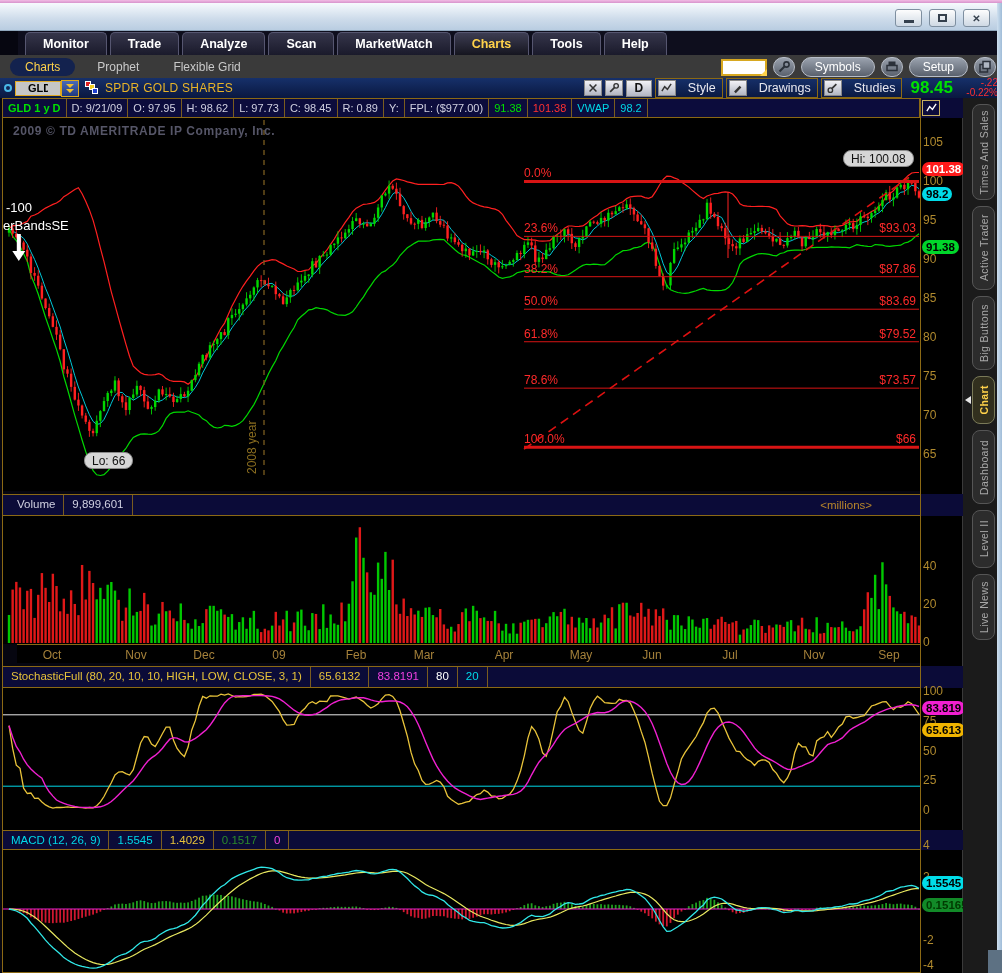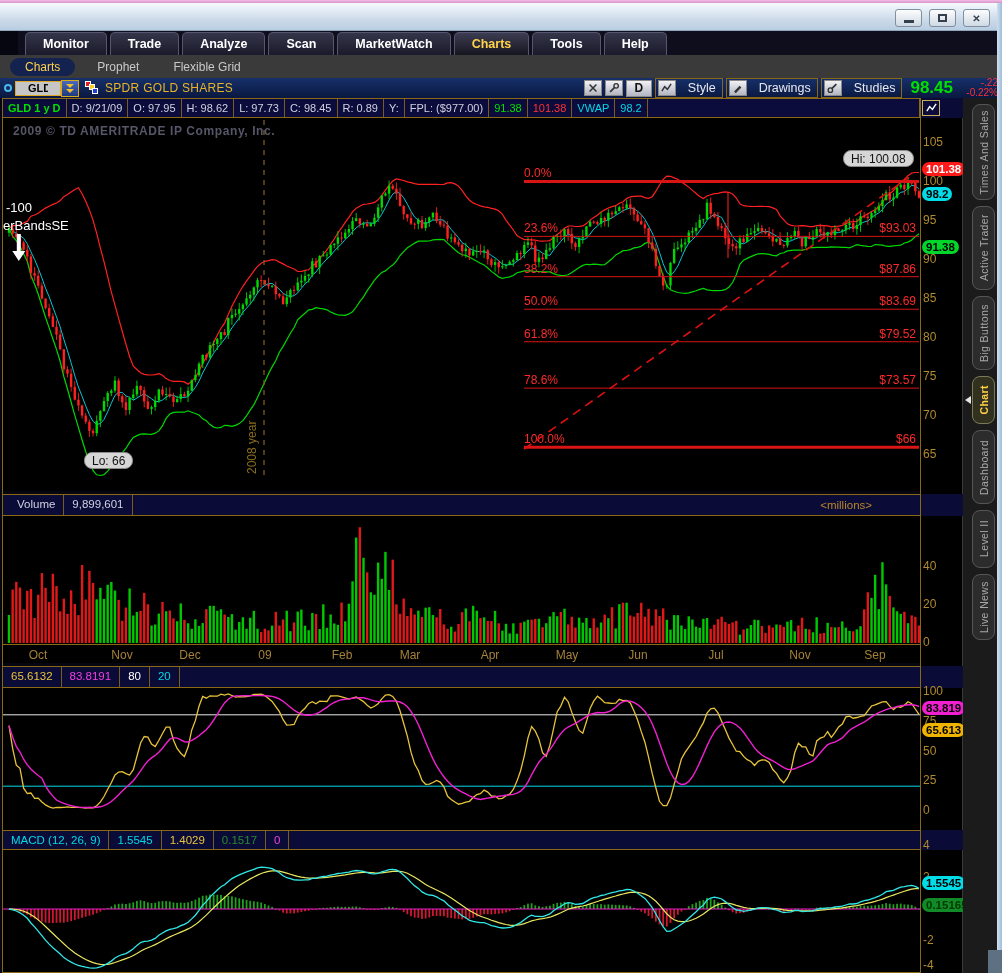--- a/index.html
+++ b/index.html
@@ -77,21 +77,21 @@
   .c-yellow { color:#e8c33a; } .c-magenta { color:#f040e0; } .c-white { color:#fff; }
   .c-dgreen { color:#2a8a2a; } .c-bold { font-weight:bold; }
 
   
   .plot-frame { position:absolute; left:2px; top:98px; width:919px; height:875px;
     border:1px solid #8b6914; pointer-events:none; }
   .panel { position:absolute; left:3px; background:#000; }
   .panel svg { display:block; }
   #main-panel   { top:118px; width:917px; height:373px; }
   #vol-panel    { top:516px; width:917px; height:128px; }
-  #months-strip { position:absolute; left:3px; top:644px; width:917px; height:19px; background:#000;
+  #months-strip { position:absolute; left:17px; top:644px; width:917px; height:19px; background:#000;
     border-top:1px solid #8b6914; }
   #months-strip span { position:absolute; top:3px; transform:translateX(-50%); color:#a5813a; font-size:12px; }
   #stoch-panel  { top:688px; width:917px; height:142px; }
   #macd-panel   { top:850px; width:917px; height:122px; }
   #vol-header   { left:2px; top:494px; width:919px; height:22px; }
   #stoch-header { left:2px; top:666px; width:919px; height:22px; }
   #macd-header  { left:2px; top:830px; width:919px; height:20px; }
   .millions { position:absolute; right:48px; top:4px; color:#b8862a; font-size:11.5px; }
 
   
@@ -164,20 +164,43 @@
       <div class="mtab">Help</div>
     </div>
 
   <div class="subtabbar">
     <div class="subtabs">
 
     <div class="stabtn active">Charts</div>
         <div class="stabtn">Prophet</div>
         <div class="stabtn">Flexible Grid</div>
       </div>
+    <div class="topbar-right">
+      <div class="swatch"></div>
+      <div class="roundbtn">
+        <svg width="14" height="14" viewBox="0 0 14 14">
+            <circle cx="9.5" cy="4.5" r="2.6" fill="none" stroke="#2b313a" stroke-width="1.6"></circle>
+            <path d="M2.5 11.5 L7.5 6.5" stroke="#2b313a" stroke-width="2.2"></path>
+          </svg>
+      </div>
+      <button class="pillbtn">Symbols</button>
+      <div class="roundbtn">
+        <svg width="14" height="14" viewBox="0 0 14 14">
+            <rect x="3.5" y="1.5" width="7" height="3.5" fill="#2b313a"></rect>
+            <rect x="2" y="5.5" width="10" height="5" fill="none" stroke="#2b313a" stroke-width="1.5"></rect>
+          </svg>
+      </div>
+      <button class="pillbtn">Setup</button>
+      <div class="roundbtn">
+        <svg width="14" height="14" viewBox="0 0 14 14">
+            <rect x="2" y="4.5" width="7.5" height="7.5" fill="none" stroke="#2b313a" stroke-width="1.5"></rect>
+            <rect x="5" y="1.5" width="7" height="7" fill="#aeb6c2" stroke="#2b313a" stroke-width="1.5"></rect>
+          </svg>
+      </div>
+    </div>
   </div>
 
   <div class="symbolrow">
     <span class="dot"></span>
     <input class="sym-input" value="GLD" style="">
     <span class="dd-btn">
         <i></i>
         <i></i>
       </span>
     <span class="cascade">
@@ -1075,20 +1098,21 @@
       <span style="left: 487px;">Apr</span>
       <span style="left: 564px;">May</span>
       <span style="left: 635px;">Jun</span>
       <span style="left: 713px;">Jul</span>
       <span style="left: 797px;">Nov</span>
       <span style="left: 872px;">Sep</span>
     </div>
 
   <div class="hbar" id="stoch-header">
 
+  <span class="hcell c-yellow">StochasticFull (80, 20, 10, 10, HIGH, LOW, CLOSE, 3, 1)</span>
       <span class="hcell c-yellow">65.6132</span>
       <span class="hcell c-magenta">83.8191</span>
       <span class="hcell c-white">80</span>
       <span class="hcell c-cyan">20</span>
     </div>
 
   <div class="panel" id="stoch-panel">
     <svg id="stoch-svg" width="917" height="142" viewBox="0 0 917 142">
         <g>
           <line x1="0" x2="917" y1="26.799999999999997" y2="26.799999999999997" stroke="#e8e8e8" stroke-width="1"></line>

